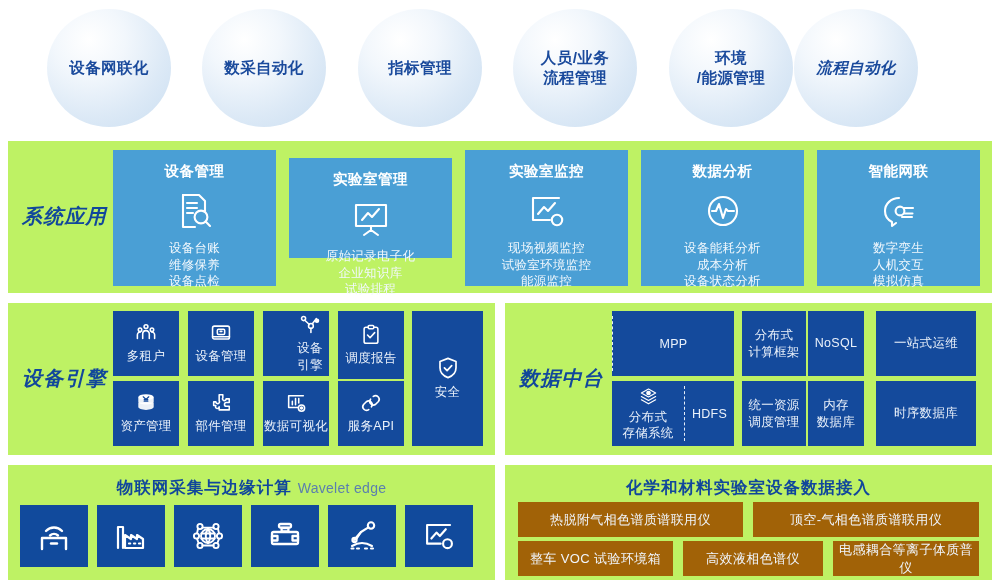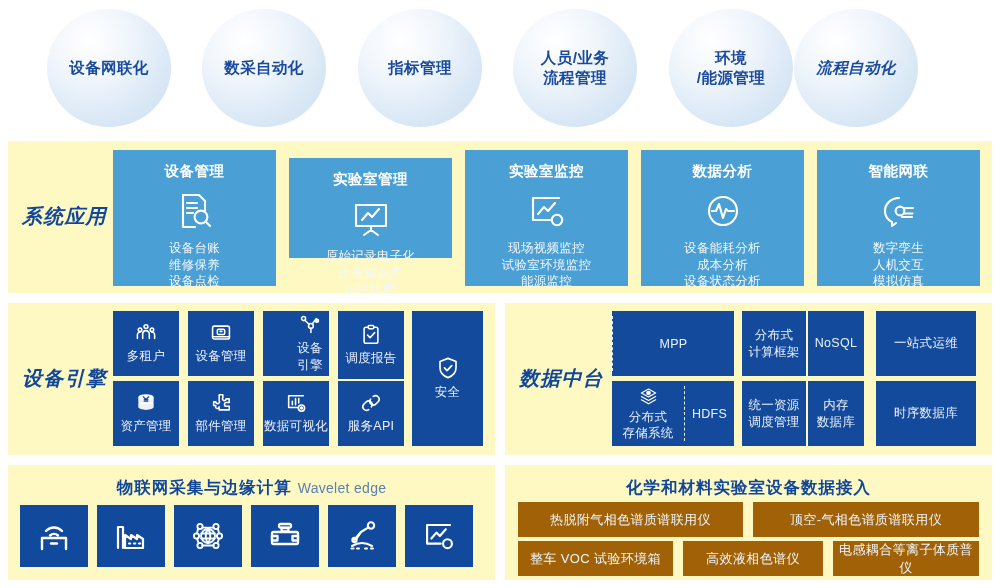--- a/index.html
+++ b/index.html
@@ -20,21 +20,21 @@
     display: flex; align-items: center; justify-content: center;
     text-align: center;
     color: #1a4a9c;
     font-weight: bold;
     font-size: 15.5px;
     line-height: 1.32;
     letter-spacing: 0.4px;
   }
 
   
-  .panel { position: absolute; background: #fef9c3; }
+  .panel { position: absolute; background: #bef264; }
   .row-label {
     position: absolute;
     color: #11479b;
     font-weight: bold;
     font-style: italic;
     font-size: 20px;
     letter-spacing: 1.2px;
     white-space: nowrap;
   }
 

